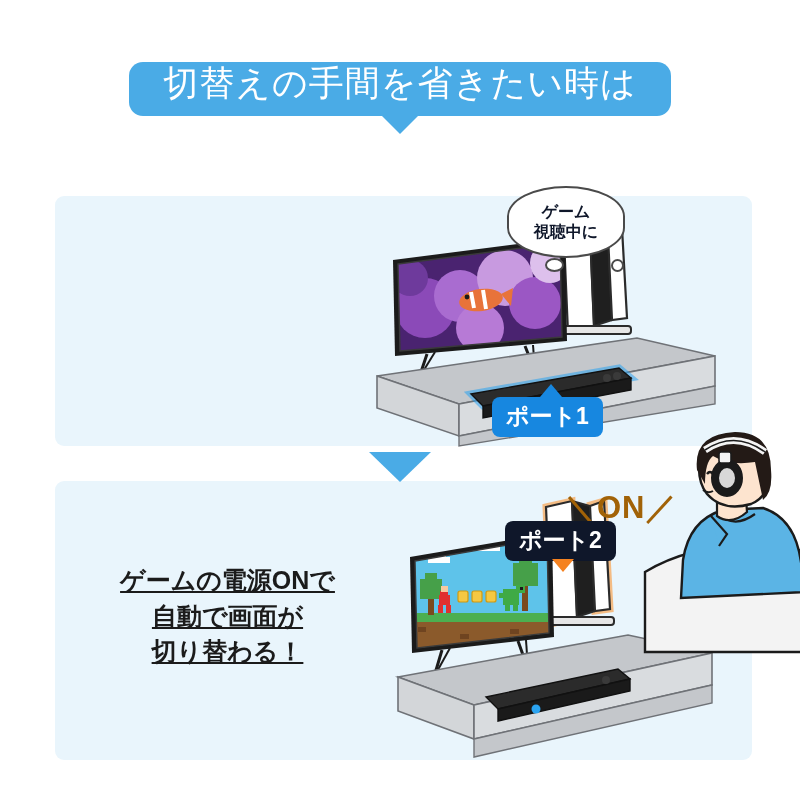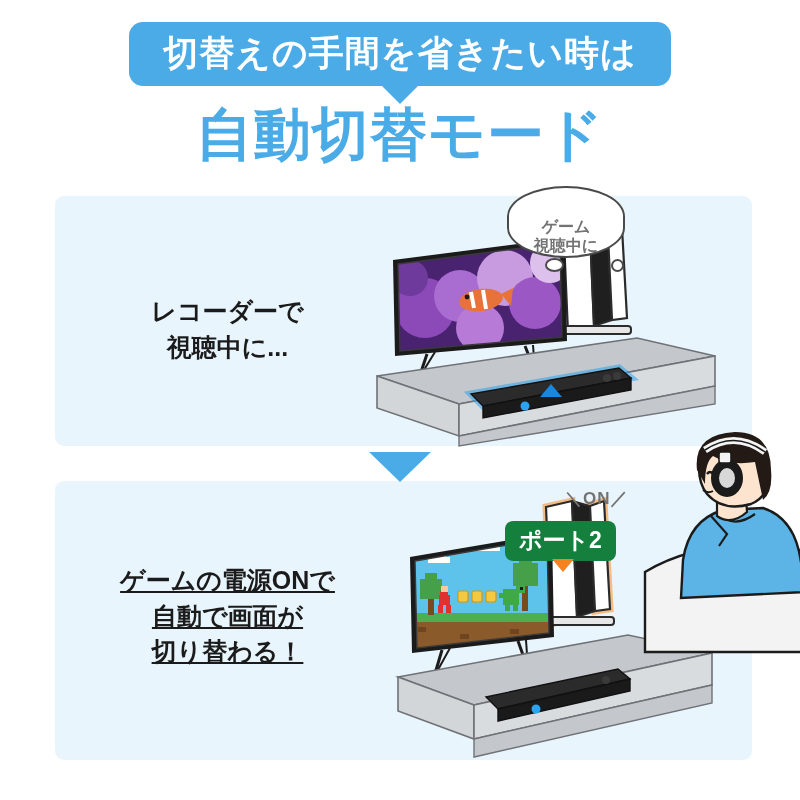--- a/index.html
+++ b/index.html
@@ -12,27 +12,28 @@
   .page { position: relative; width: 800px; height: 800px; background:#fff; }
 
   
   .banner-wrap {
     position: absolute; left: 0; top: 22px; width: 800px;
     display: flex; flex-direction: column; align-items: center;
   }
   .banner {
     background: #4aabe6;
     border-radius: 14px;
-    padding: 11px 34px 13px 34px;
+    padding: 1px 34px 13px 34px;
     color: #fff;
     font-size: 35px;
-    font-weight: bold;
+    font-weight: normal;
     letter-spacing: 1px;
     line-height: 1.15;
     white-space: nowrap;
+    margin-top: 40px;
   }
   .banner-tail {
     width: 0; height: 0;
     border-left: 19px solid transparent;
     border-right: 19px solid transparent;
     border-top: 19px solid #4aabe6;
     margin-top: -1px;
   }
 
   
@@ -83,22 +84,22 @@
   }
 
   
   .bubble {
     position: absolute;
     background: #fff;
     border: 2.4px solid #4a4a4a;
     border-radius: 50%/42%;
     width: 118px; height: 72px;
     display: flex; flex-direction: column;
-    align-items: center; justify-content: flex-end;
-    color: #737373; font-weight: bold; font-size: 16px;
+    align-items: center; justify-content: center;
+    color: #0f172a; font-weight: bold; font-size: 16px;
     line-height: 1.22; text-align: center;
     z-index: 7;
     font-family: Liberation Serif, serif;
   }
   .bubble-dot {
     position: absolute;
     background: #fff;
     border: 2.4px solid #4a4a4a;
     border-radius: 50%;
     z-index: 7;
@@ -108,37 +109,37 @@
   .badge {
     position: absolute;
     color: #fff; font-weight: bold;
     font-size: 23px; line-height: 1;
     padding: 8px 14px 9px 14px;
     border-radius: 8px;
     white-space: nowrap;
     z-index: 8;
   }
   .badge.blue { background: #1787e0; }
-  .badge.orange { background: #15803d; }
+  .badge.orange { background: #0f172a; }
   .badge-tail {
     position: absolute; width: 0; height: 0; z-index: 8;
   }
   .badge-tail.up-blue {
     border-left: 11px solid transparent;
     border-right: 11px solid transparent;
     border-bottom: 13px solid #1787e0;
   }
   .badge-tail.down-orange {
     border-left: 11px solid transparent;
     border-right: 11px solid transparent;
     border-top: 13px solid #f58220;
   }
   .on-mark {
     position: absolute;
-    color: #737373; font-weight: bold; font-size: 17px;
+    color: #a16207; font-weight: bold; font-size: 31px;
     letter-spacing: 1px; z-index: 8; white-space: nowrap;
   }
 
   
   .scene { position: absolute; }
   #scene-1 { left: 320px; top: 12px; width: 360px; height: 238px; }
   #scene-2 { left: 345px; top: 20px; width: 360px; height: 259px; }
 
   
   .person { position: absolute; }
@@ -149,26 +150,23 @@
 </head>
 <body>
 
 <div class="page">
 
   <div class="banner-wrap">
     <div class="banner">切替えの手間を省きたい時は</div>
     <div class="banner-tail"></div>
   </div>
 
-  <div class="main-title">自動切替モード</div>
 
   <div class="panel" id="panel-1">
 
-    <div class="panel-caption" id="caption-1">レコーダーで
-視聴中に...</div>
 
     <div class="scene" id="scene-1">
       <svg width="360" height="238" viewBox="0 0 360 238">
 
         <g>
           <path d="M188 8 L214 2 L219 118 L193 125 Z" fill="#ffffff" stroke="#2b2b2b" stroke-width="2.2"></path>
           <path d="M214 2 L232 7 L237 112 L219 118 Z" fill="#1f1f1f" stroke="#2b2b2b" stroke-width="2"></path>
           <path d="M232 7 L246 2 L252 110 L237 112 Z" fill="#ffffff" stroke="#2b2b2b" stroke-width="2.2"></path>
           <rect x="186" y="118" width="70" height="8" rx="3" fill="#e6e6e6" stroke="#2b2b2b" stroke-width="2"></rect>
         </g>
@@ -222,20 +220,23 @@
     </div>
 
     <div class="bubble" style="left:452px; top:-10px;">
       <span>ゲーム</span>
       <span>視聴中に</span>
     </div>
     <div class="bubble-dot" style="left:490px; top:62px; width:19px; height:14px;"></div>
     <div class="bubble-dot" style="left:556px; top:63px; width:13px; height:13px;"></div>
 
     <div class="badge-tail up-blue" style="left:485px; top:188px;"></div>
+    <div class="badge blue" style="left:437px; top:201px;">
+      <span>ポート1</span>
+    </div>
 
     <div class="person" id="person-1">
       <svg width="200" height="225" viewBox="0 0 200 225">
 
         <path d="M-10 150 Q40 120 110 124 Q170 128 210 150 L210 230 L-10 230 Z" fill="#f3f3f3" stroke="#1b1b1b" stroke-width="2.4"></path>
 
         <path d="M28 138 Q34 98 68 88 L108 86 Q140 96 146 140 L150 170 L26 176 Z" fill="#5bb4e5" stroke="#1b1b1b" stroke-width="2.4"></path>
 
         <path d="M62 90 Q78 108 100 92" fill="none" stroke="#1b1b1b" stroke-width="2.2"></path>
         <path d="M56 94 L72 112 L64 124" fill="#5bb4e5" stroke="#1b1b1b" stroke-width="2.2"></path>

